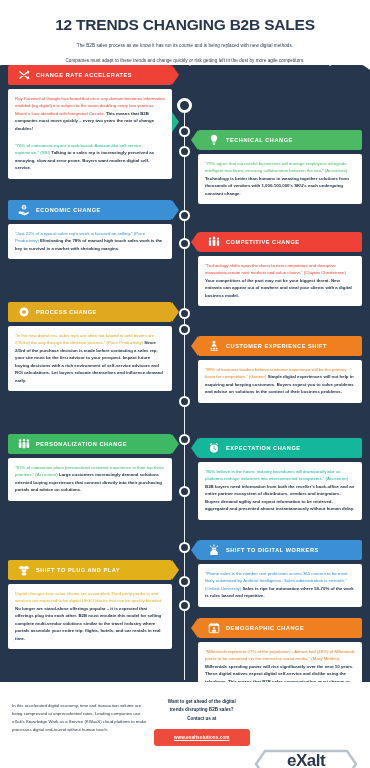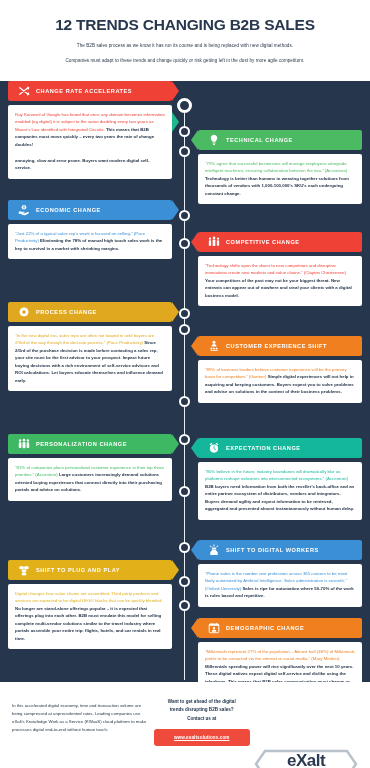--- a/index.html
+++ b/index.html
@@ -7,21 +7,21 @@
     width: 370px; height: 768px;
     font-family: "Liberation Sans", sans-serif;
     background: #ffffff;
     overflow: hidden;
   }
   .page { position: relative; width: 370px; height: 768px; background: #fff; }
 
   
   .header {
     position: relative; z-index: 5;
-    padding: 16px 14px 16px 14px;
+    padding: 16px 14px 0 14px;
     text-align: center; background: #fff;
   }
   .title {
     font-size: 15.5px; font-weight: bold; color: #27374d;
     letter-spacing: -0.2px; line-height: 1.1;
   }
   .sub {
     font-size: 4.6px; color: #2d3b4e; line-height: 1.7;
     margin-top: 9px; letter-spacing: 0.05px;
   }

